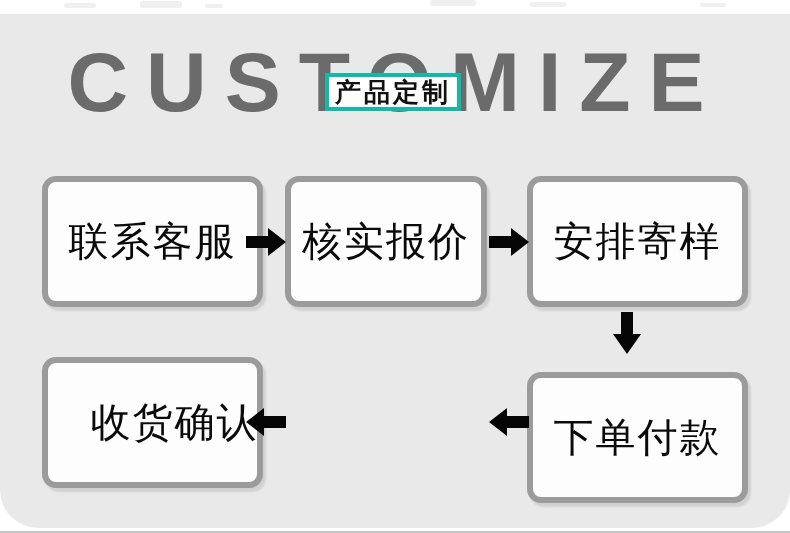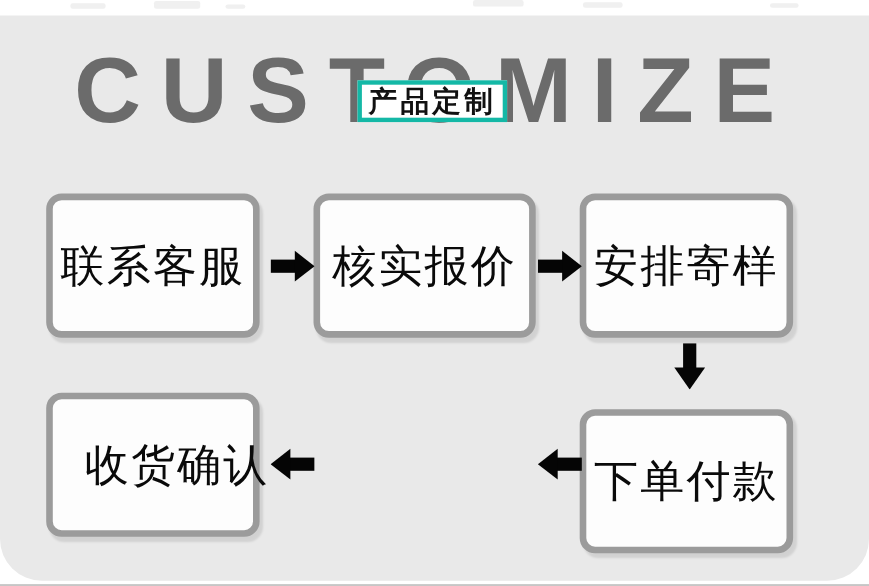--- a/index.html
+++ b/index.html
@@ -63,21 +63,21 @@
     font-weight: 600;
     letter-spacing: 3px;
     color: #111111;
     z-index: 2;
     white-space: nowrap;
   }
 
   
   .step {
     position: absolute;
-    width: 194px; height: 131px;
+    width: 221px; height: 131px;
     box-sizing: border-box;
     background: #fdfdfd;
     border: 6px solid #9b9b9b;
     border-radius: 14px;
     box-shadow: 3px 4px 2px rgba(0,0,0,0.10);
     display: flex; align-items: center; justify-content: center;
     font-family: "Liberation Serif", "DejaVu Serif", serif;
     font-size: 40px;
     letter-spacing: 2px;
     color: #0a0a0a;

